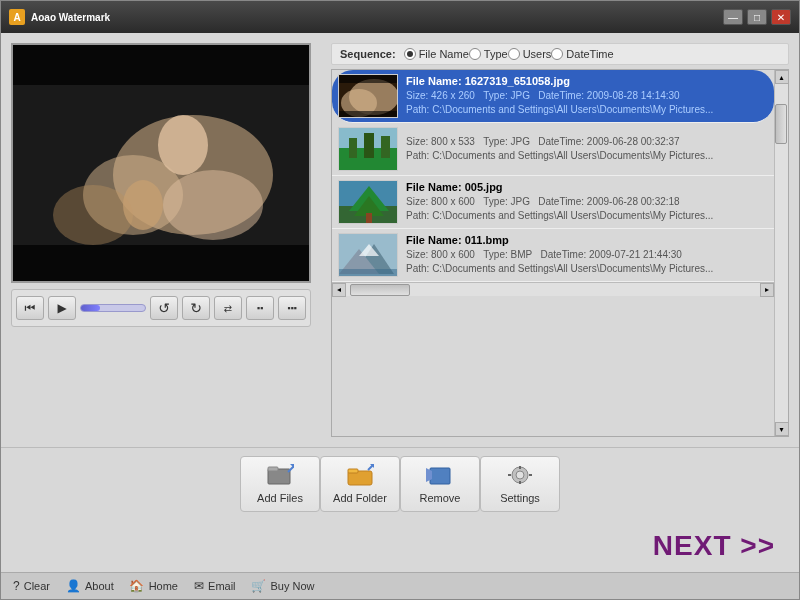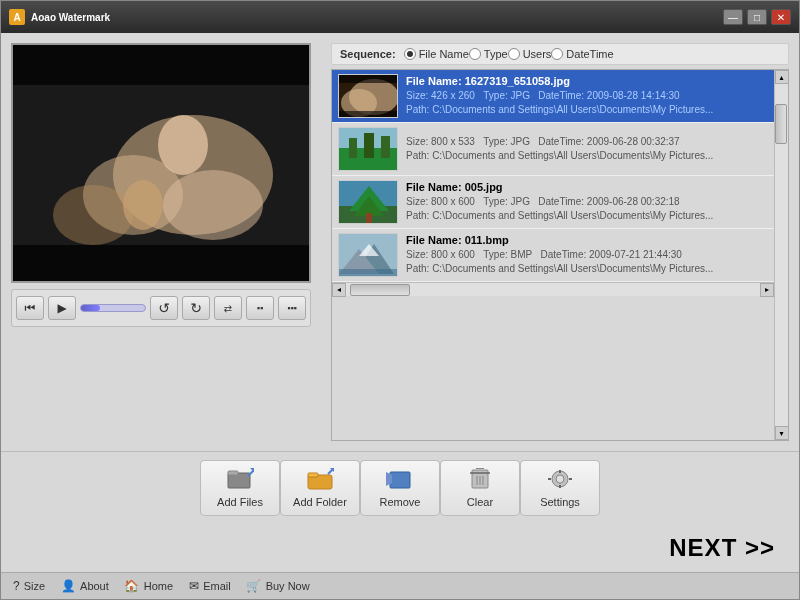--- a/index.html
+++ b/index.html
@@ -184,20 +184,21 @@
       display: flex;
       align-items: center;
       padding: 4px 6px;
       border-bottom: 1px solid #eee;
       cursor: pointer;
       min-height: 52px;
     }
     .file-item.selected {
       background: #3060c0;
       color: white;
+      border-radius: 21px;
     }
     .file-item.selected .file-meta {
       color: #cce;
     }
     .file-thumb {
       width: 60px;
       height: 44px;
       flex-shrink: 0;
       margin-right: 8px;
       border: 1px solid #ccc;
@@ -247,23 +248,23 @@
     }
     .next-area {
       display: flex;
       justify-content: flex-end;
       align-items: center;
       padding: 6px 16px;
       background: #d8d8d8;
       flex-shrink: 0;
     }
     .next-btn {
-      font-size: 24px;
+      font-size: 28px;
       font-weight: bold;
-      color: #000000;
+      color: #701a75;
       cursor: pointer;
       padding: 4px 8px;
       letter-spacing: 1px;
     }
     .footer-bar {
       display: flex;
       align-items: center;
       padding: 6px 12px;
       background: #c8c8c8;
       border-top: 1px solid #aaa;
@@ -530,53 +531,40 @@
           <line x1="0" y1="11" x2="6" y2="11" stroke="#5080c0" stroke-width="2"></line>
           <line x1="0" y1="15" x2="6" y2="15" stroke="#5080c0" stroke-width="2"></line>
           <polygon points="0,4 6,7 6,15 0,18" fill="#7090d0"></polygon>
         </svg>
       </div>
       <span>Remove</span>
     </div>
     <div class="tool-btn">
       <div class="tool-icon">
         <svg width="28" height="22" viewBox="0 0 28 22">
-          <rect x="6" y="2" width="16" height="18" rx="1" fill="#c0c0c0" stroke="#888" stroke-width="1"></rect>
-          <line x1="4" y1="5" x2="24" y2="5" stroke="#666" stroke-width="1.5"></line>
-          <line x1="10" y1="0" x2="18" y2="0" stroke="#888" stroke-width="2"></line>
-          <line x1="11" y1="8" x2="11" y2="17" stroke="#888" stroke-width="1"></line>
-          <line x1="14" y1="8" x2="14" y2="17" stroke="#888" stroke-width="1"></line>
-          <line x1="17" y1="8" x2="17" y2="17" stroke="#888" stroke-width="1"></line>
-        </svg>
-      </div>
-      <span>Clear</span>
-    </div>
-    <div class="tool-btn">
-      <div class="tool-icon">
-        <svg width="28" height="22" viewBox="0 0 28 22">
           <circle cx="14" cy="11" r="8" fill="#c0c0c0" stroke="#888" stroke-width="1"></circle>
           <circle cx="14" cy="11" r="4" fill="#e0e0e0" stroke="#888" stroke-width="1"></circle>
           <line x1="14" y1="2" x2="14" y2="5" stroke="#666" stroke-width="2"></line>
           <line x1="14" y1="17" x2="14" y2="20" stroke="#666" stroke-width="2"></line>
           <line x1="2" y1="11" x2="5" y2="11" stroke="#666" stroke-width="2"></line>
           <line x1="23" y1="11" x2="26" y2="11" stroke="#666" stroke-width="2"></line>
         </svg>
       </div>
       <span>Settings</span>
     </div>
   </div>
 
   <div class="next-area">
     <div class="next-btn">NEXT &gt;&gt;</div>
   </div>
 
   <div class="footer-bar">
     <div class="footer-item">
       <span class="footer-icon">?</span>
-      <span>Size</span>
+      <span>Clear</span>
     </div>
     <div class="footer-item">
       <span class="footer-icon">👤</span>
       <span>About</span>
     </div>
     <div class="footer-item">
       <span class="footer-icon">🏠</span>
       <span>Home</span>
     </div>
     <div class="footer-item">

